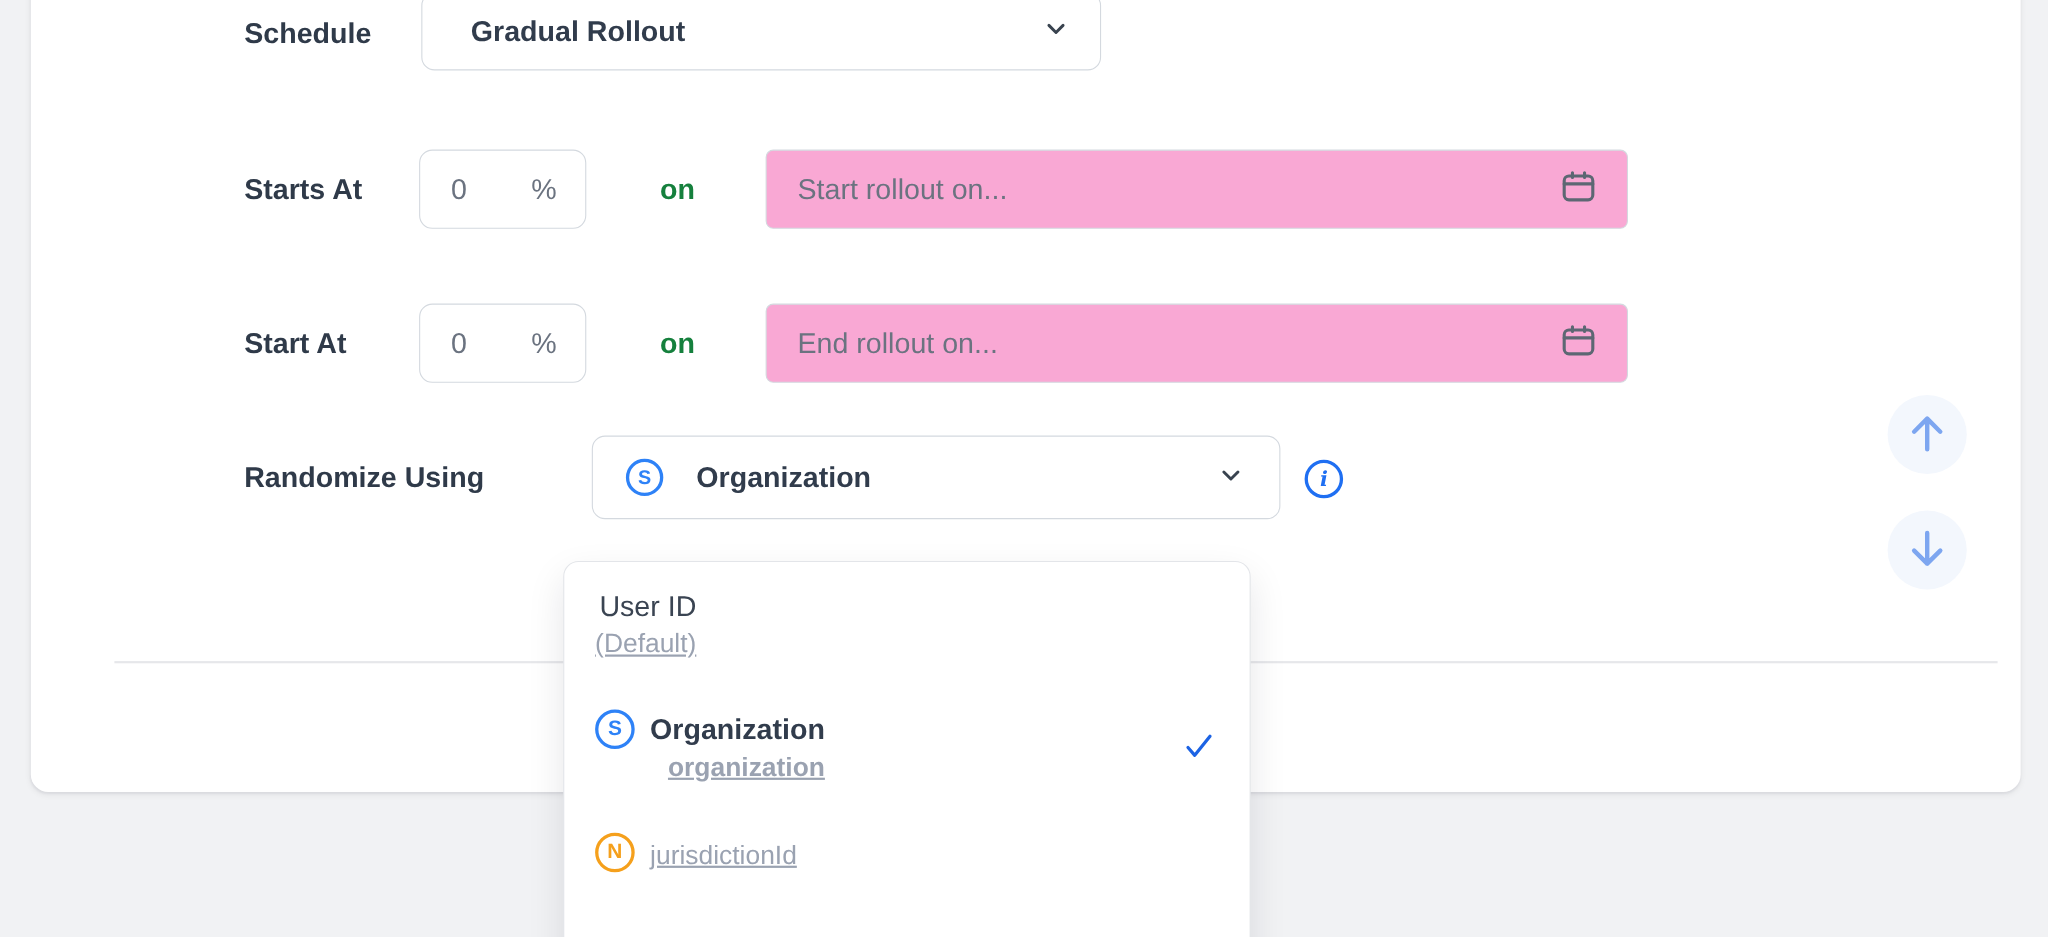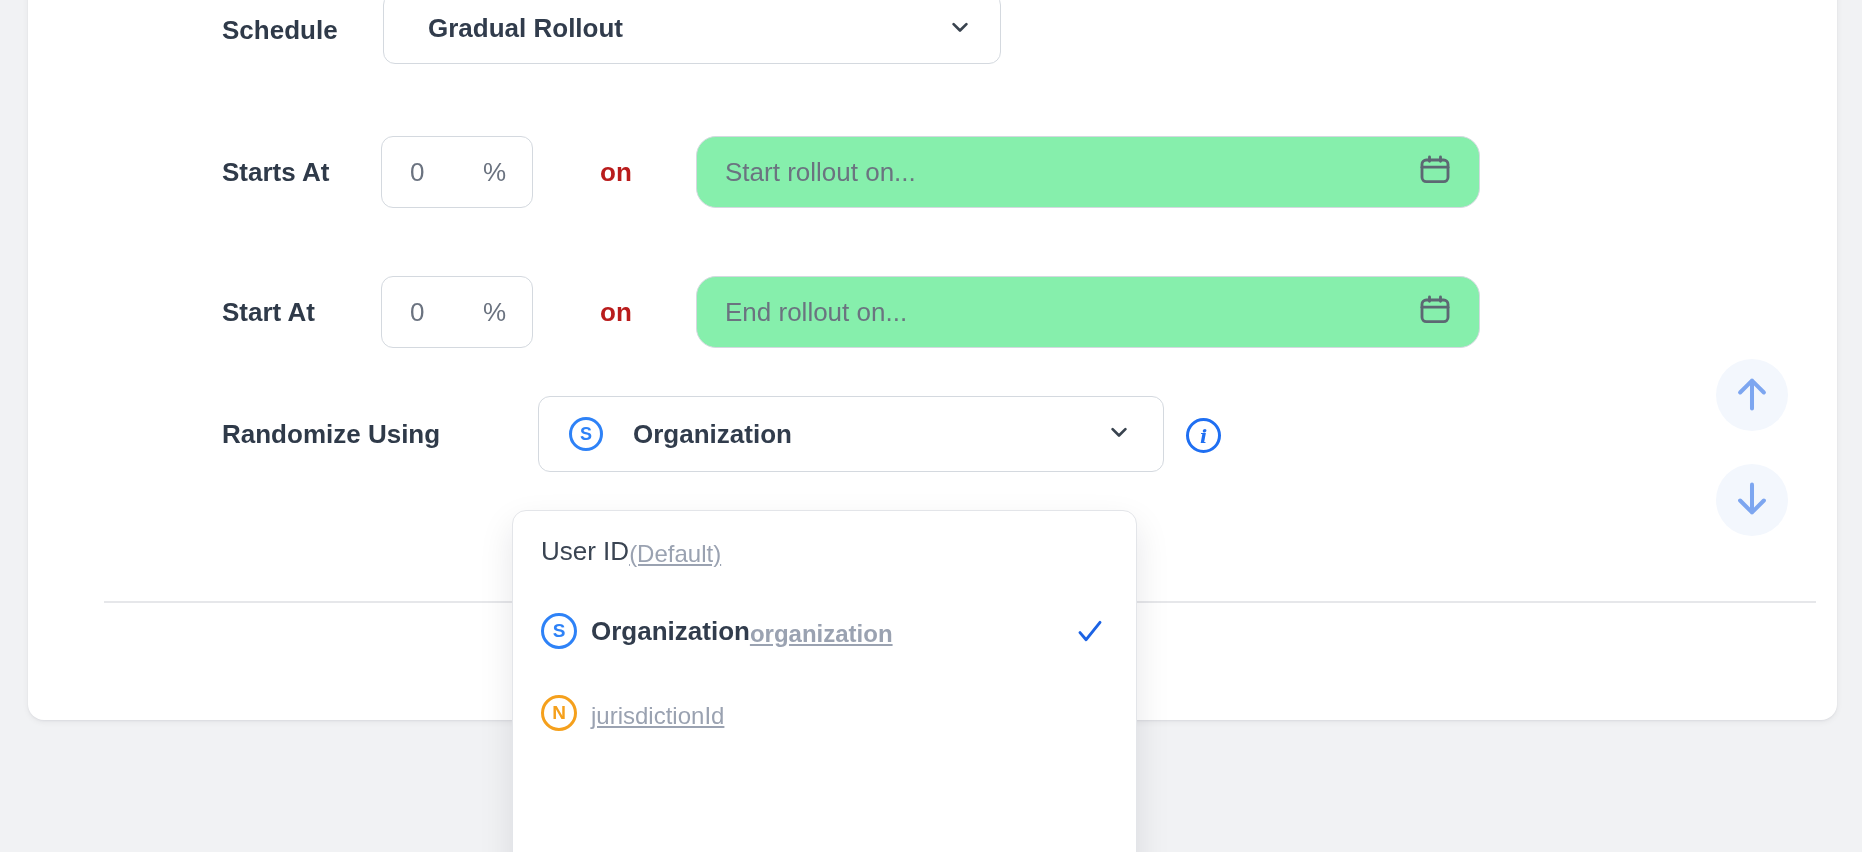--- a/index.html
+++ b/index.html
@@ -32,30 +32,30 @@
     position:absolute; background:#fff; border:1.5px solid #d4d9df; border-radius:12px;
     display:flex; align-items:center; justify-content:space-between; padding:0 26px 0 28px;
   }
   .pct-input input{
     width:54px; border:none; outline:none; background:transparent;
     font-family:inherit; font-size:26px; color:#6b7380;
   }
   .pct-suffix{ font-size:26px; color:#6b7380; }
 
   .date-input{
-    position:absolute; background:#86efac; border:1.5px solid #d4d9df; border-radius:20px;
+    position:absolute; background:#f9a8d4; border:1.5px solid #d4d9df; border-radius:7px;
     display:flex; align-items:center; padding:0 24px 0 28px;justify-content:space-between;
   }
   .date-input input{
     flex:1; border:none; outline:none; background:transparent;
     font-family:inherit; font-size:26px; color:#4a5462;
   }
   .date-input input::placeholder{ color:#6b7380; opacity:1; }
 
-  .on-label{ position:absolute; font-size:26px; font-weight:700; color:#b91c1c; line-height:32px;text-align:center; }
+  .on-label{ position:absolute; font-size:26px; font-weight:700; color:#15803d; line-height:32px;text-align:center; }
 
   .badge{
     display:flex; align-items:center; justify-content:center;
     border-radius:50%; background:#fff; font-weight:800; flex:0 0 auto;
   }
   .badge.blue{ border:3.5px solid #2e82f7; color:#2e82f7; }
   .badge.orange{ border:3.5px solid #f5a01c; color:#f5a01c; }
   .badge.sz34{ width:34px; height:34px; font-size:18px; }
   .badge.sz36{ width:36px; height:36px; font-size:19px; }
 
@@ -80,21 +80,21 @@
   .menu{
     position:absolute; left:512px; top:510px; width:625px; height:370px;
     background:#fff; border:1.5px solid #e3e5e9; border-radius:14px;
     box-shadow:0 14px 34px rgba(16,24,40,.10);
     padding:24px 28px;
   }
   .menu-item{
     display:flex; align-items:flex-start; margin-bottom:46px; cursor:pointer;
   }
   .menu-item .badge{ margin-right:14px; margin-top:-2px; }
-  .menu-text{ display:flex; flex-direction:row; }
+  .menu-text{ display:flex; flex-direction:column;text-align:right; }
   .menu-title{ font-size:26px; color:#3a4452; line-height:32px; }
   .menu-title.bold{ font-weight:700; color:#313c4c; }
   .menu-sub{ font-size:24px; color:#9aa2b1; line-height:30px; margin-top:4px;text-decoration:underline; }
   .menu-sub.semibold{ font-weight:700; color:#9aa2b1; }
   .menu-check{ margin-left:auto; align-self:center; flex:0 0 auto; }
 
   
   #lbl-schedule{ left:194px; top:34px; }
   #sel-schedule{ left:355px; top:13px; width:618px; height:71px; padding:0 26px 0 30px; }
   #lbl-starts{ left:194px; top:176px; }

